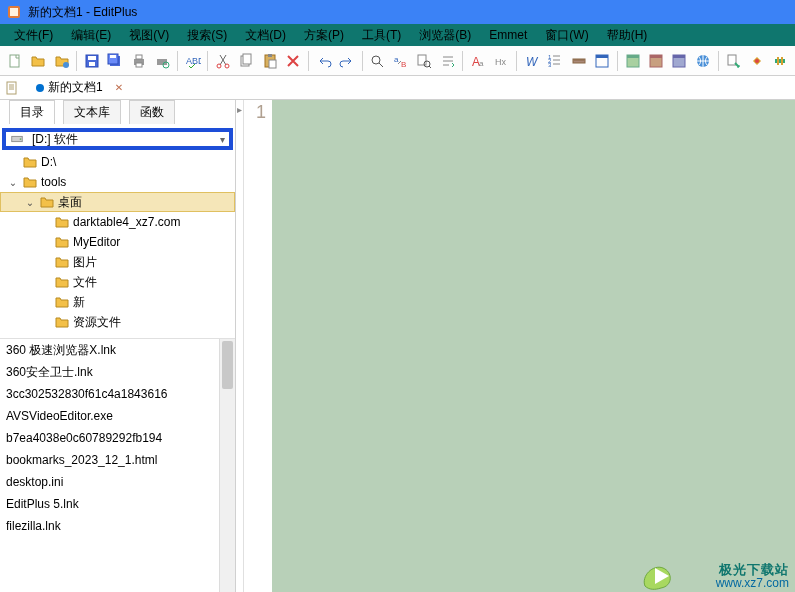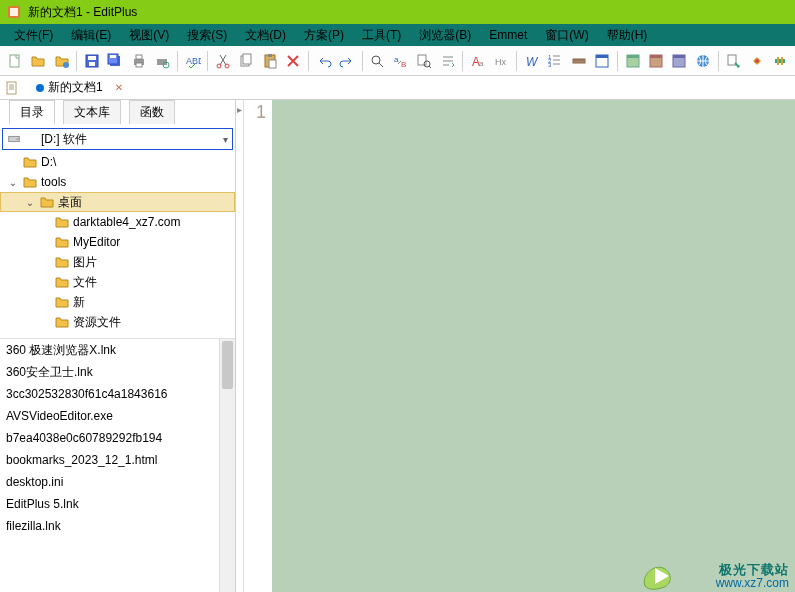--- a/index.html
+++ b/index.html
@@ -1,18 +1,18 @@
 <!DOCTYPE html>
 <html><head>
 <meta charset="utf-8">
 <style>
 * { box-sizing: border-box; margin: 0; padding: 0; font-family: "Microsoft YaHei", Arial, sans-serif; }
 body { width: 795px; height: 592px; overflow: hidden; background: #fff; font-size: 12px; color: #000; position: relative; }
 
-.titlebar { height: 24px; display: flex; align-items: center; padding: 0 6px; background: #84cc16; }
+.titlebar { height: 24px; display: flex; align-items: center; padding: 0 6px; background: #3b82f6; }
 .titlebar svg { width: 16px; height: 16px; margin-right: 6px; }
 .titlebar-text { font-size: 12px; color: #000; }
 
 .menubar { height: 22px; display: flex; align-items: center; padding: 0 6px; gap: 2px; background: #0f766e; }
 .menu-item { padding: 2px 8px; cursor: default; }
 
 .toolbar { height: 30px; display: flex; align-items: center; padding: 0 4px; gap: 2px; border-bottom: 1px solid #d0d0d0; background: #fdfdfd; }
 .tool-btn { width: 22px; height: 22px; display: flex; align-items: center; justify-content: center; cursor: pointer; border: 1px solid transparent; }
 .tool-sep { width: 1px; height: 20px; background: #d0d0d0; margin: 0 2px; }
 
@@ -20,21 +20,21 @@
 .tab-page-icon { width: 16px; height: 16px; margin-right: 4px; }
 .doc-tab { display: flex; align-items: center; gap: 4px; padding: 2px 8px; margin-left: 4px; font-size: 12px; }
 .doc-tab .dot { width: 8px; height: 8px; border-radius: 50%; background: #0070d0; display: inline-block; }
 .doc-tab .close { color: #c07050; font-size: 10px; margin-left: 8px; }
 
 .workspace { display: flex; height: calc(592px - 24px - 22px - 30px - 24px); }
 .sidebar { width: 236px; border-right: 1px solid #d0d0d0; display: flex; flex-direction: column; background: #fff; }
 .side-tabs { height: 24px; display: flex; align-items: flex-end; }
 .side-tab { padding: 3px 10px; border: 1px solid #d0d0d0; border-bottom: none; font-size: 12px; background: #f4f4f4; margin-right: -1px; margin-left: 9px; }
 .side-tab.active { background: #fff; position: relative; z-index: 1; }
-.side-drive { height: 22px; display: flex; align-items: center; padding: 0 4px; border: 1px solid #1d4ed8; margin: 4px 2px 2px 2px; gap: 20px; }
+.side-drive { height: 22px; display: flex; align-items: center; padding: 0 4px; border: 4px solid #1d4ed8; margin: 4px 2px 2px 2px; gap: 8px; }
 .side-drive svg { width: 14px; height: 14px; }
 .side-drive .spacer { flex: 1; }
 .side-drive .chev { font-size: 10px; color: #666; }
 .tree { flex: 0 0 auto; overflow: hidden; border-bottom: 1px solid #e0e0e0; padding-bottom: 6px; }
 .tree-row { display: flex; align-items: center; height: 20px; gap: 3px; padding-left: 4px; }
 .tree-row.selected { background: #f5e6b8; border: 1px solid #e0c060; }
 .tree-indent { display: inline-block; }
 .tree-tw { width: 12px; text-align: center; font-size: 10px; color: #555; cursor: pointer; }
 .tree-row svg { width: 16px; height: 16px; }
 .tree-label { font-size: 12px; }

